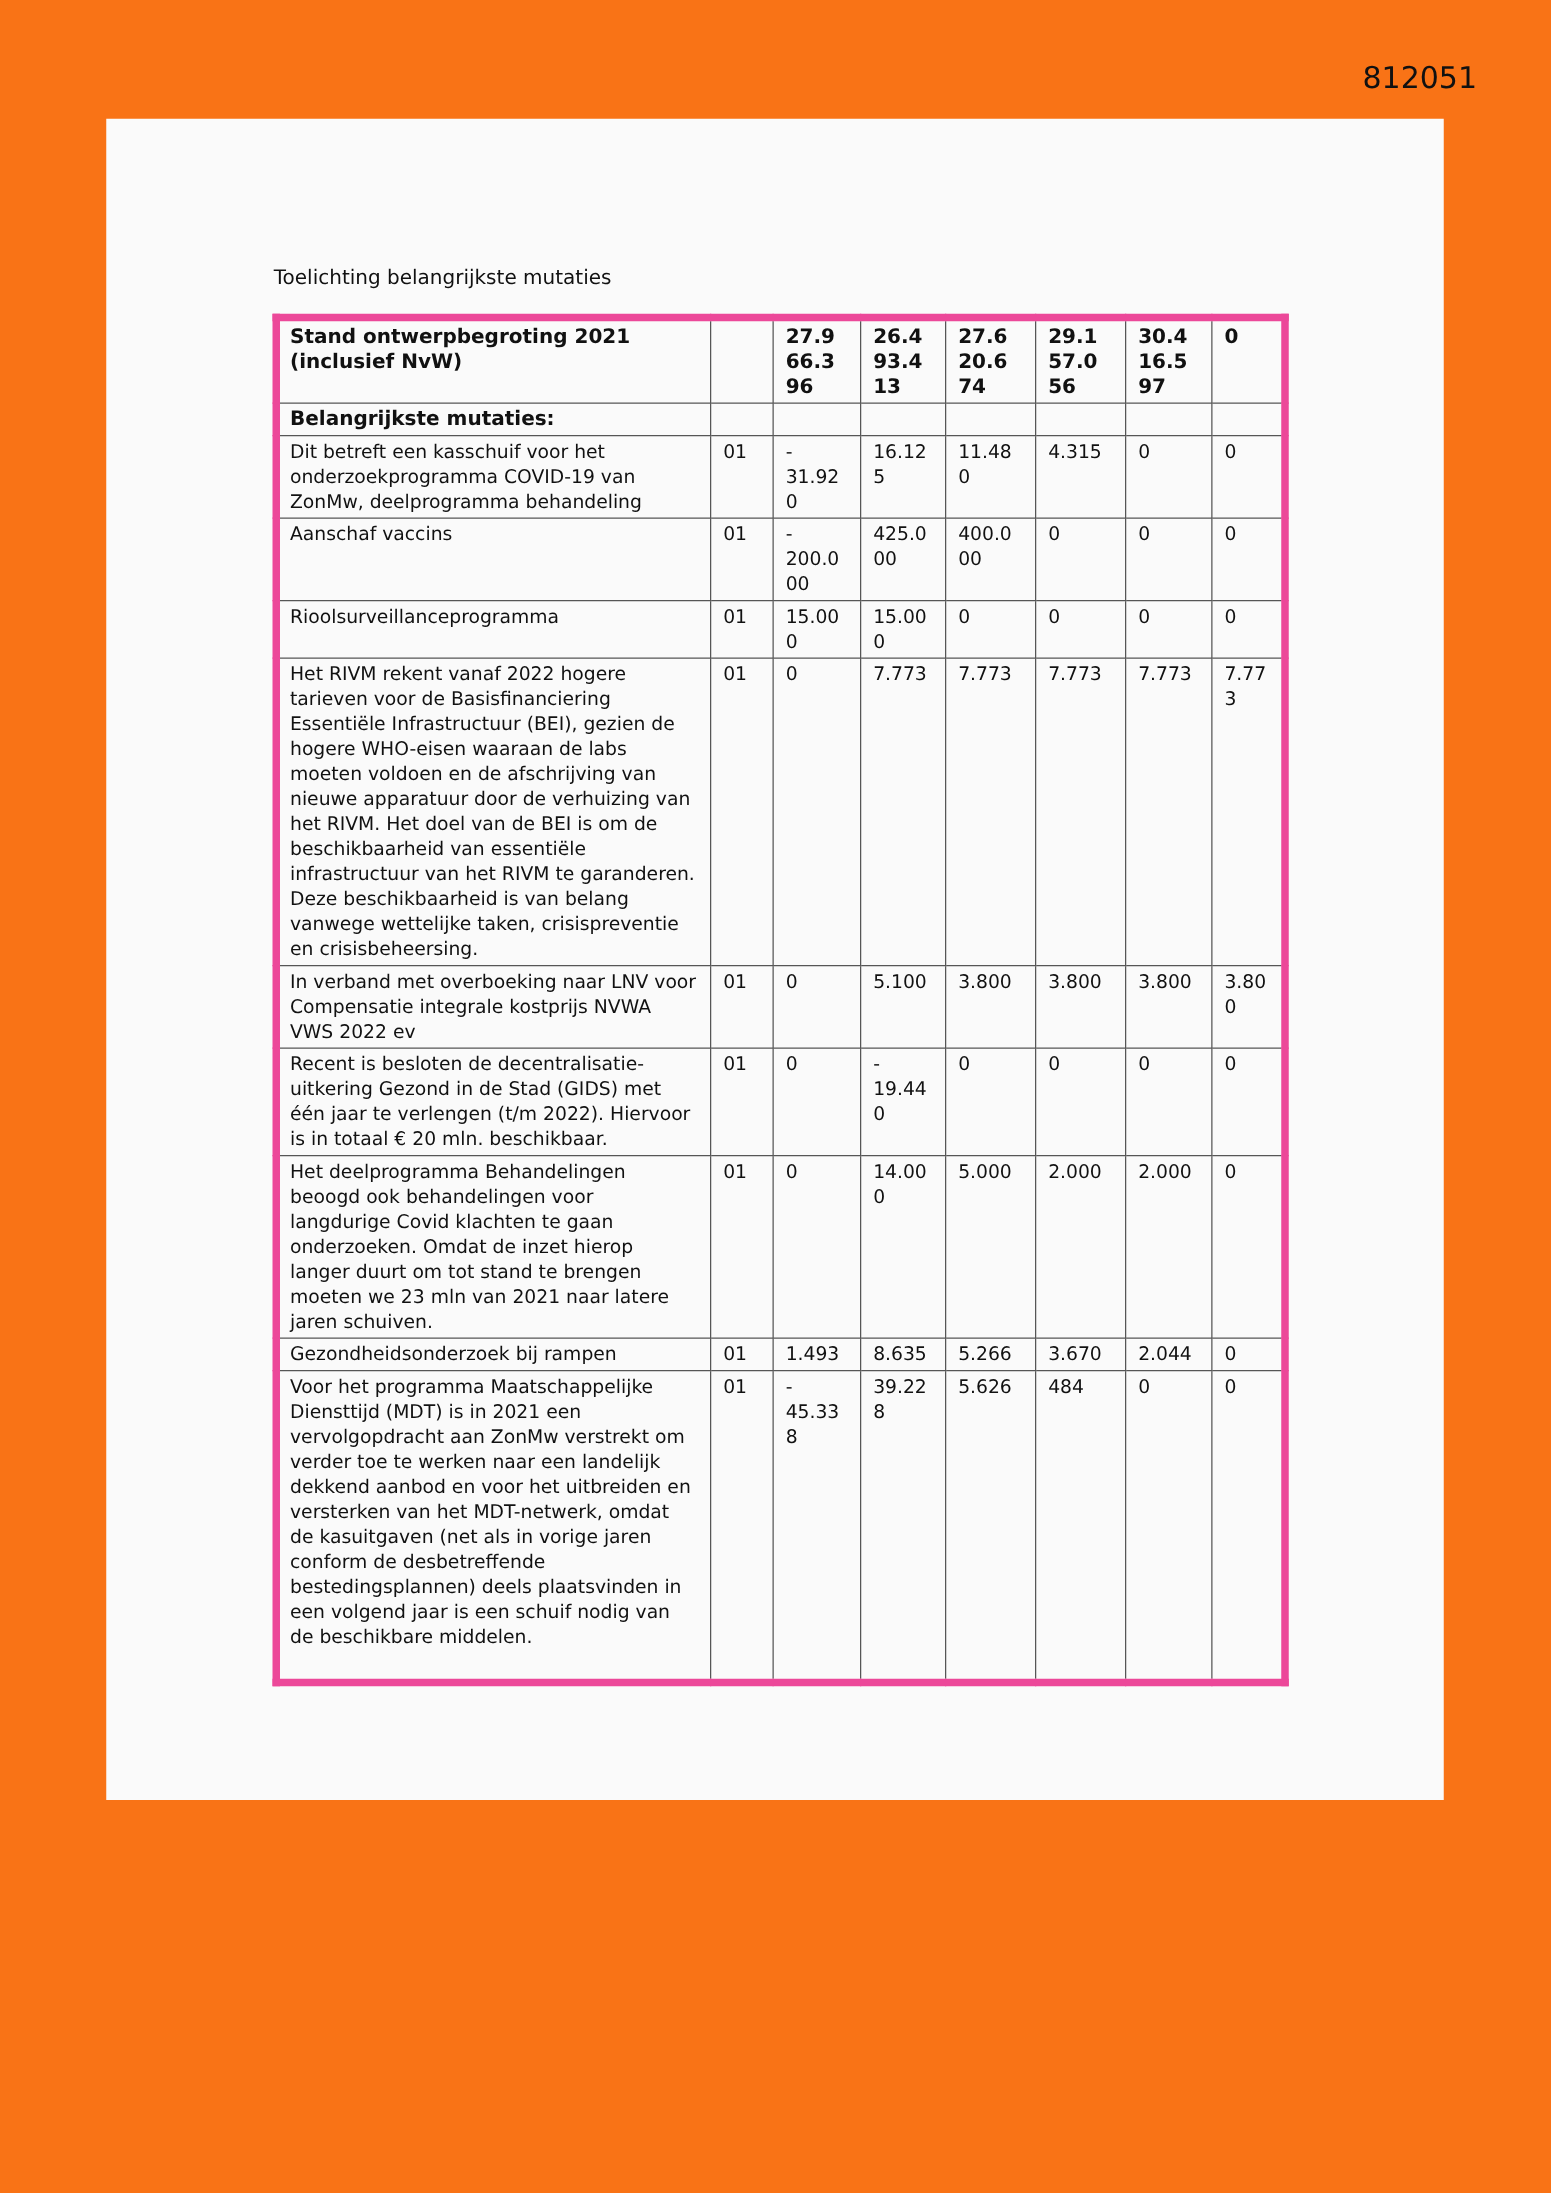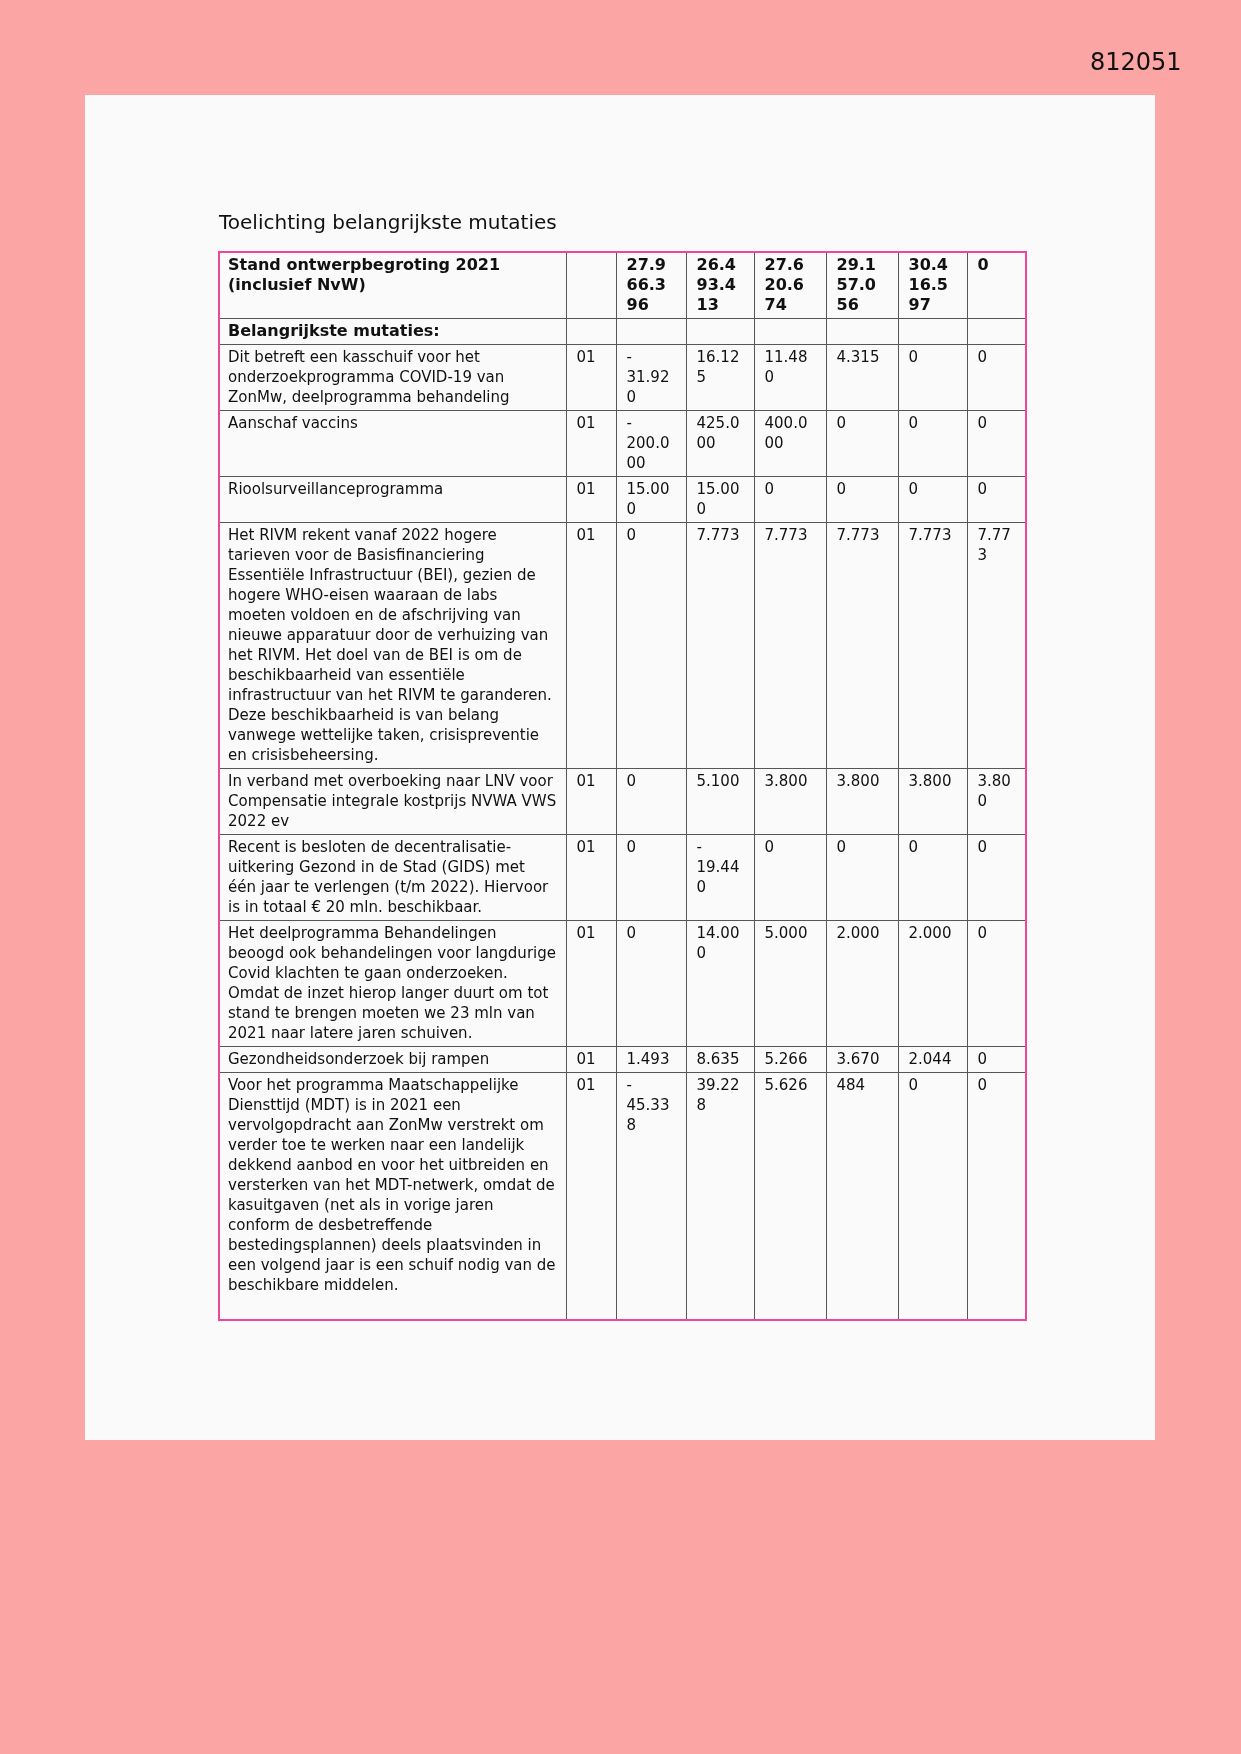--- a/index.html
+++ b/index.html
@@ -6,21 +6,21 @@
     margin: 0;
     padding: 0;
     background: #ffffff;
     font-family: "DejaVu Sans", sans-serif;
     color: #151515;
   }
   #page {
     position: relative;
     width: 1241px;
     height: 1754px;
-    background: #fca5a5;
+    background: #f97316;
     overflow: hidden;
   }
   
   .scan-shade {
     position: absolute;
     left: 85px;
     top: 95px;
     width: 1070px;
     height: 1345px;
     background: #fafafa;
@@ -30,35 +30,35 @@
     left: 1090px;
     top: 48px;
     font-size: 24px;
     line-height: 28px;
     color: #111111;
   }
   .doc-title {
     position: absolute;
     left: 219px;
     top: 212px;
-    font-size: 20px;
+    font-size: 16px;
     line-height: 20px;
     color: #111111;
   }
   table.mut {
     position: absolute;
     left: 218px;
     top: 251px;
     width: 807px;
     border-collapse: collapse;
     table-layout: fixed;
     font-size: 15px;
     line-height: 20px;
     color: #111111;
-    border: 2px solid #ec4899;
+    border: 6px solid #ec4899;
   }
   table.mut td {
     border: 1px solid #565656;
     vertical-align: top;
     overflow-wrap: break-word;
     word-wrap: break-word;
   }
   td.desc { padding: 2px 9px 3px 8px; }
   td.code { padding: 2px 8px 3px 10px; }
   td.val  { padding: 2px 12px 3px 10px; }

